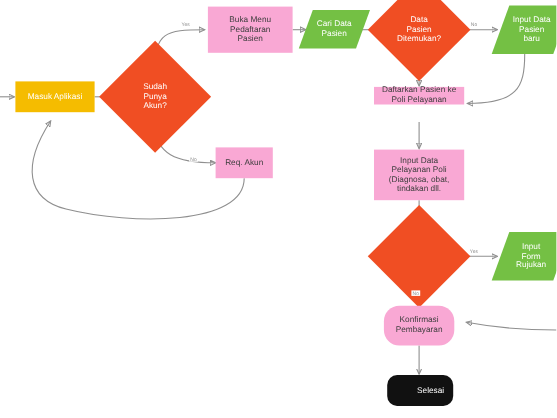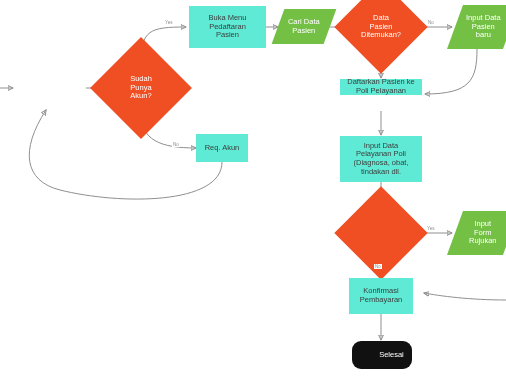--- a/index.html
+++ b/index.html
@@ -22,21 +22,21 @@
     position: absolute;
     box-sizing: border-box;
     display: flex;
     align-items: center;
     justify-content: center;
     text-align: center;
     line-height: 1.15;
     white-space: pre-line;
   }
   .node-process {
-    background: #5eead4;
+    background: #f9a8d4;
     color: #3d3d3d;
     font-size: 7.5px;
   }
   .node-start {
     background: #f5bc00;
     color: #ffffff;
     font-size: 7.5px;
   }
   .node-end {
     background: #111111;
@@ -134,20 +134,23 @@
 
     <line x1="414" y1="233" x2="452" y2="233" marker-end="url(#ah)"></line>
 
     <line x1="381" y1="260" x2="381" y2="280" marker-end="url(#ah)"></line>
 
     <path d="M506,300 C470,300 440,296 424,293" marker-end="url(#ah)"></path>
 
     <line x1="381" y1="314" x2="381" y2="340" marker-end="url(#ah)"></line>
   </svg>
 
+  <div class="node node-start" style="left:14px; top:74px; width:72px; height:28px;">
+    <span>Masuk Aplikasi</span>
+  </div>
 
   <div class="node node-decision" style="left:105px; top:52px; width:72px; height:72px;">
     <div class="diamond-shape"></div>
     <div class="diamond-label">Sudah
 Punya
 Akun?</div>
   </div>
 
   <div class="node node-process" style="left:196px; top:134px; width:52px; height:28px;">
     <span>Req. Akun</span>
@@ -192,21 +195,21 @@
   <div class="node node-decision" style="left:348px; top:200px; width:66px; height:66px;">
     <div class="diamond-shape"></div>
   </div>
 
   <div class="node node-io" style="left:455px; top:211px; width:56px; height:44px;">
     <span>Input
 Form
 Rujukan</span>
   </div>
 
-  <div class="node node-process" style="left:349px; top:278px; width:64px; height:36px;">
+  <div class="node node-process" style="left:349px; top:278px; width:64px; height:36px;border-radius:14px;">
     <span>Konfirmasi
 Pembayaran</span>
   </div>
 
   <div class="node node-end" style="left:352px; top:341px; width:60px; height:28px;">
     <span>Selesai</span>
   </div>
 
   <div class="edge-label" style="left:164px; top:20px;">Yes</div>
   <div class="edge-label" style="left:172px; top:142px;">No</div>

